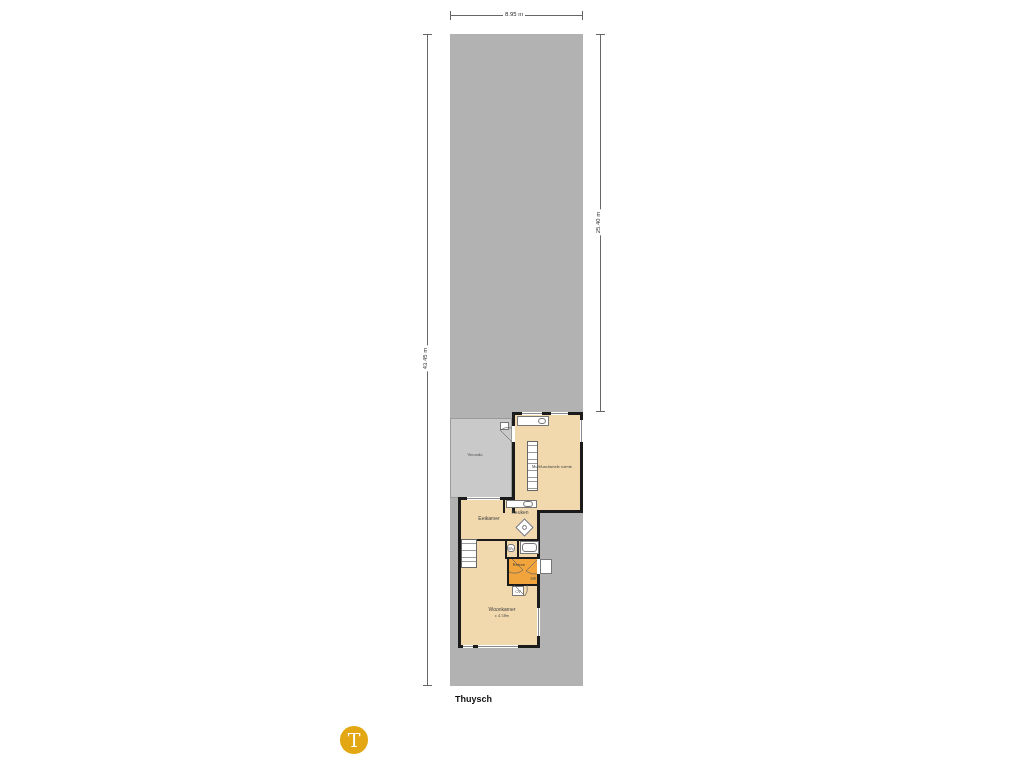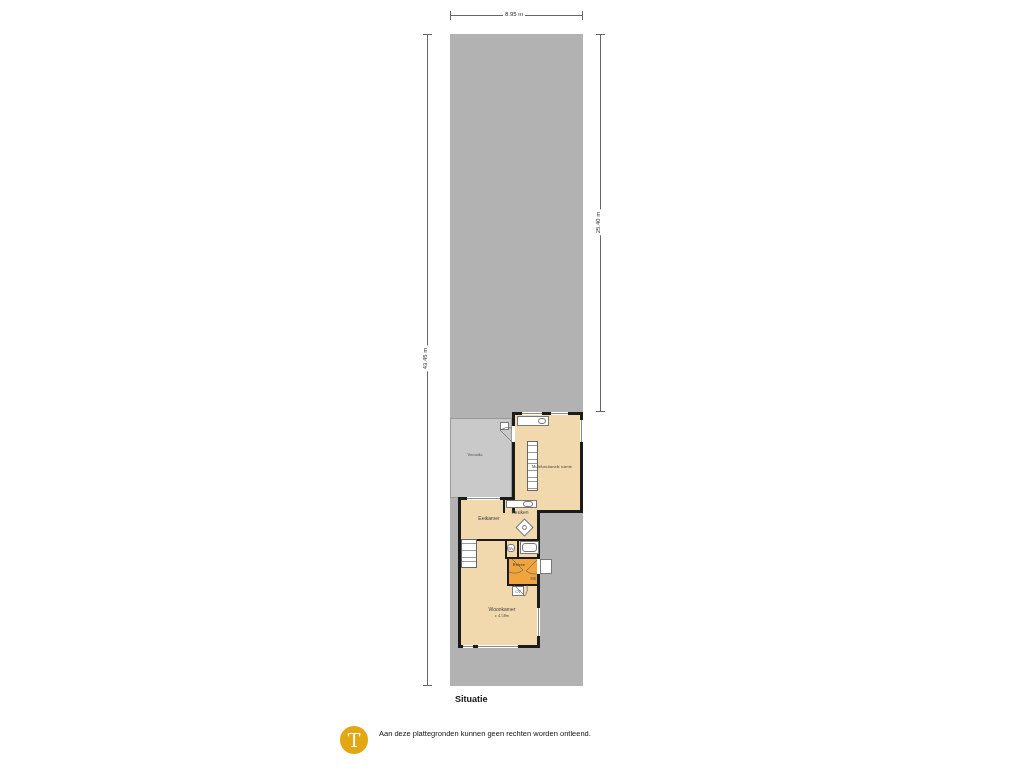--- a/index.html
+++ b/index.html
@@ -140,22 +140,21 @@
     <path d="M514 585 L525 596 M527 585 A13 13 0 0 1 525 596" fill="none" stroke="#666" stroke-width="0.7"></path>
   </svg>
 
   <div class="tinylabel" style="left:531px; top:464px; width:42px; color:#444;">Multifunctionele ruimte</div>
   <div class="roomlabel" style="left:472px; top:515px; width:34px;">Eetkamer</div>
   <div class="roomlabel" style="left:506px; top:509px; width:28px;">Keuken</div>
   <div class="tinylabel" style="left:506px; top:546px; width:10px;">Wc</div>
   <div class="roomlabel" style="left:484px; top:606px; width:36px;">Woonkamer</div>
   <div class="tinylabel" style="left:487px; top:613px; width:30px;">± 4.58m</div>
 
-  <div class="caption">Situatie</div>
+  <div class="caption">Thuysch</div>
 
   <div class="footer">
     <div class="logo">T</div>
     <div class="footer-text">
-      <div><span>Aan deze plattegronden kunnen geen rechten worden ontleend.</span></div>
     </div>
   </div>
 
 </div>
 
 </body></html>

